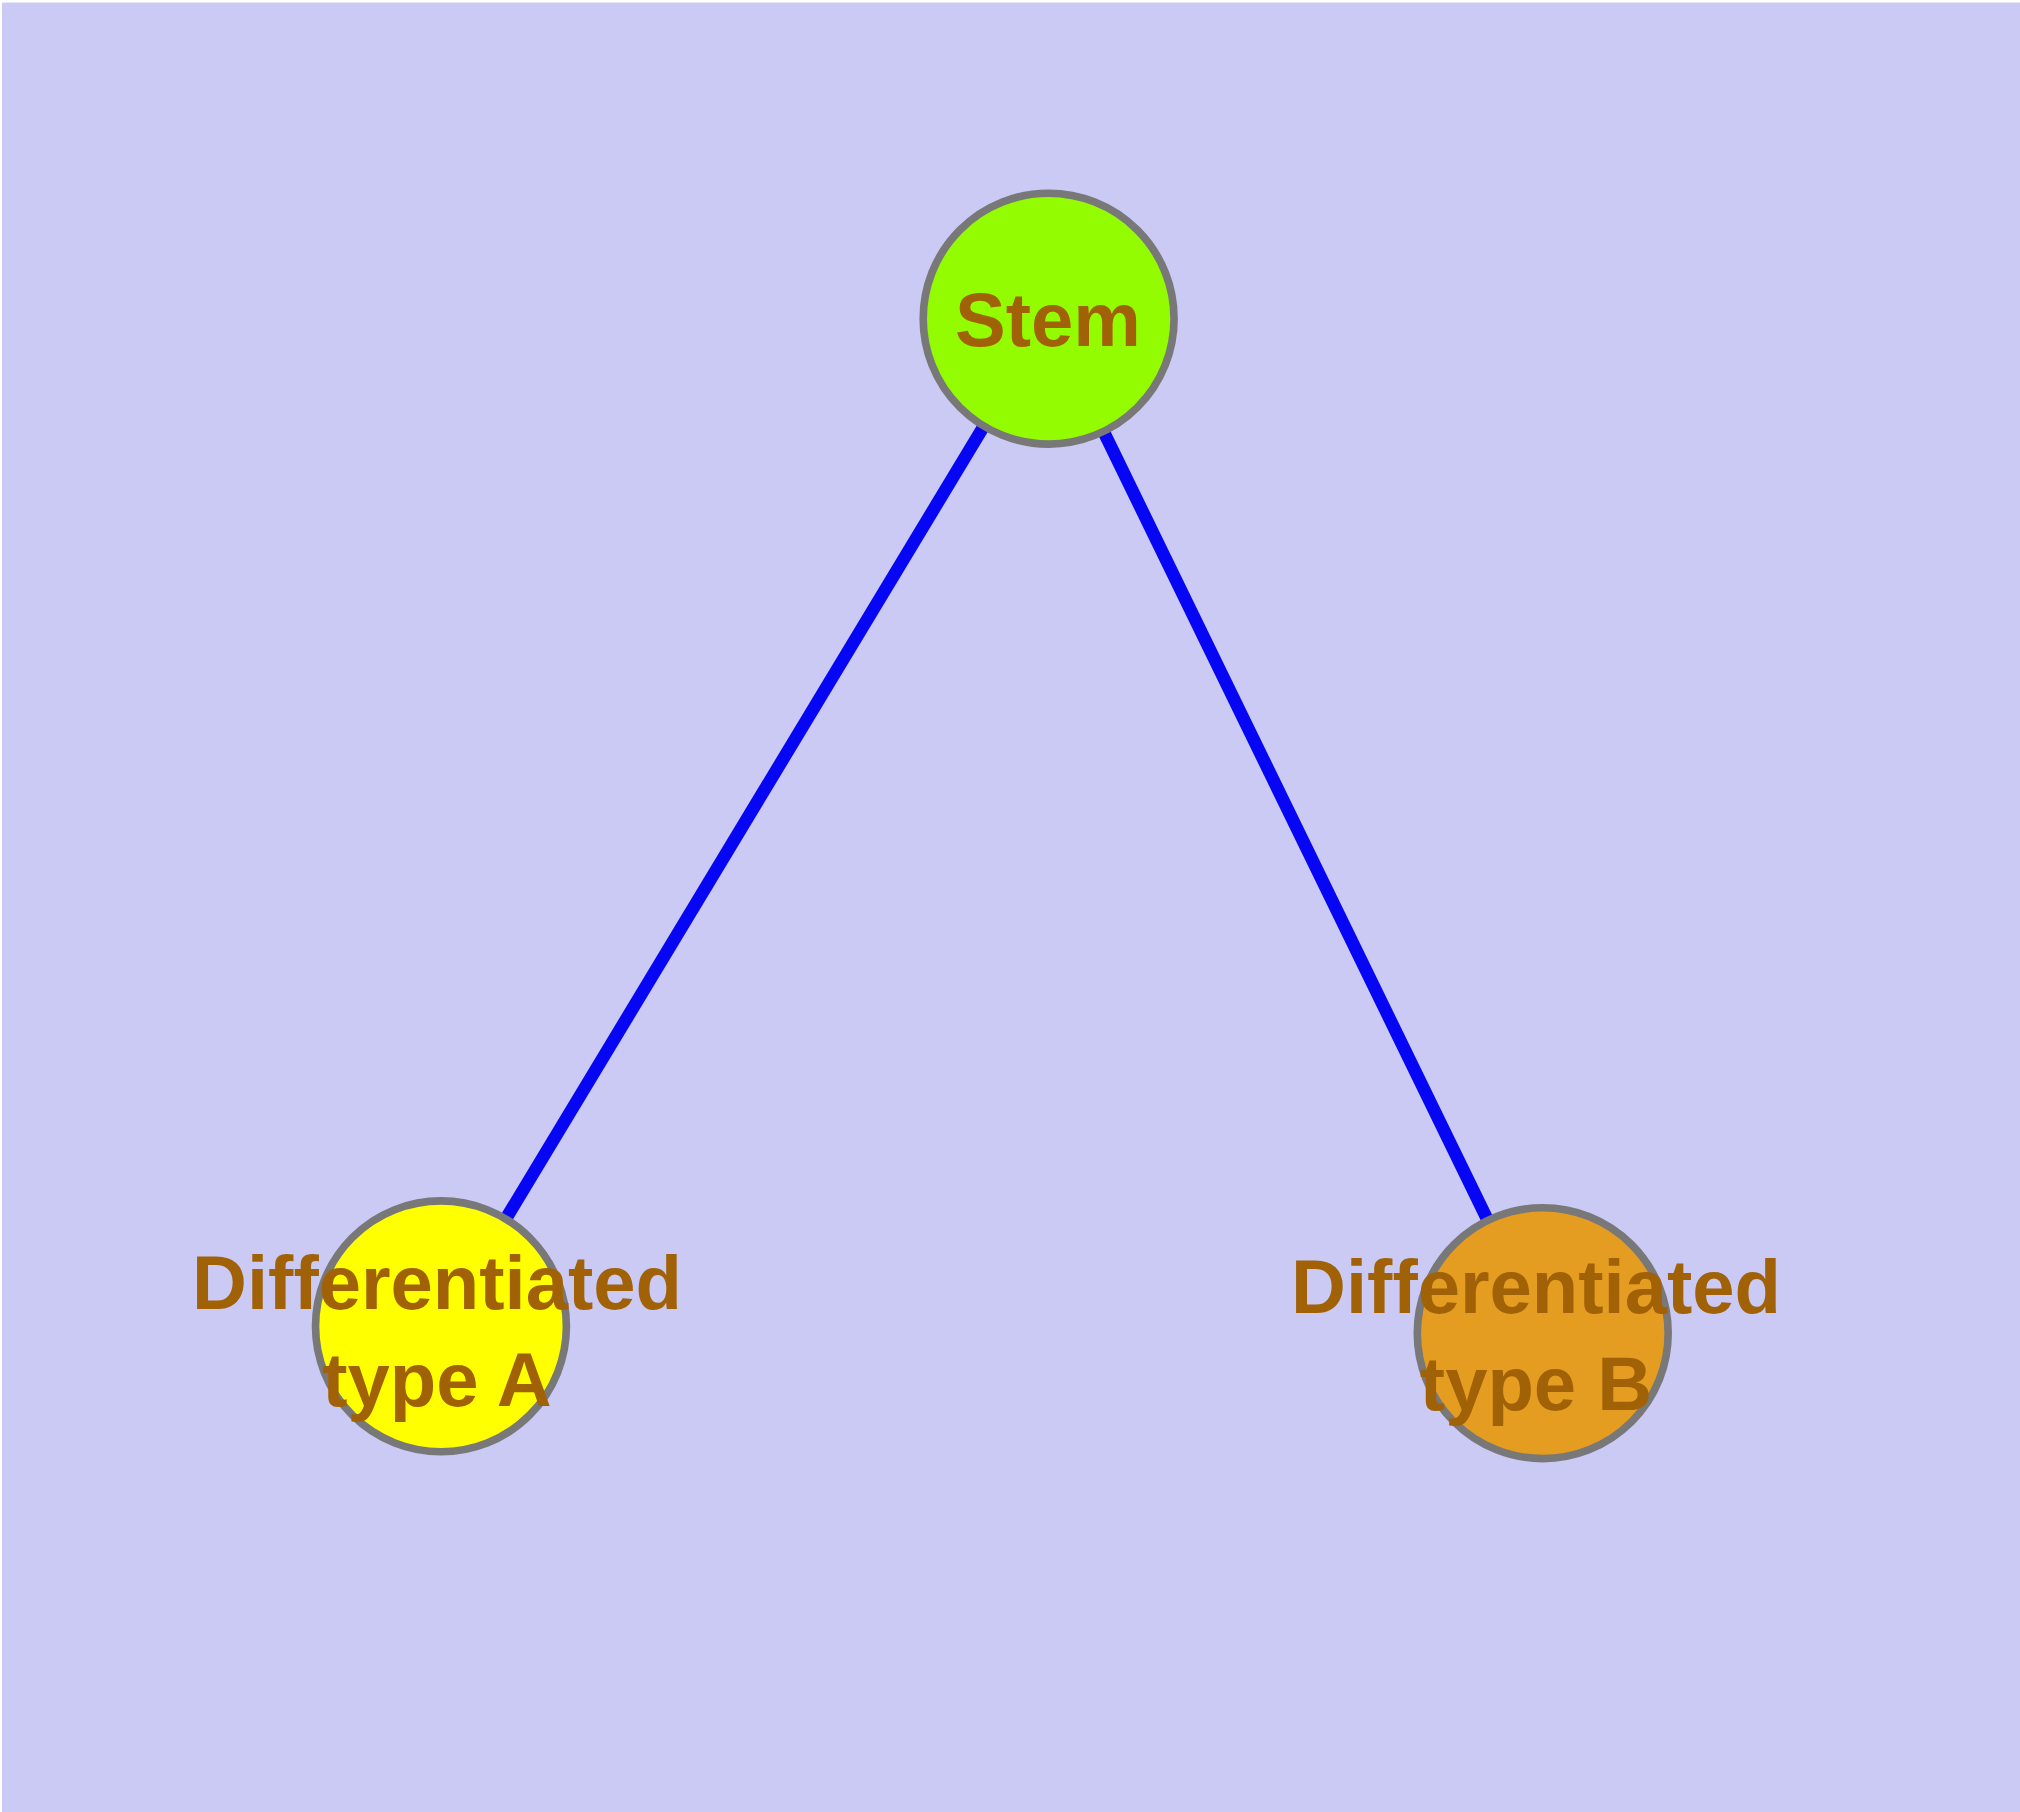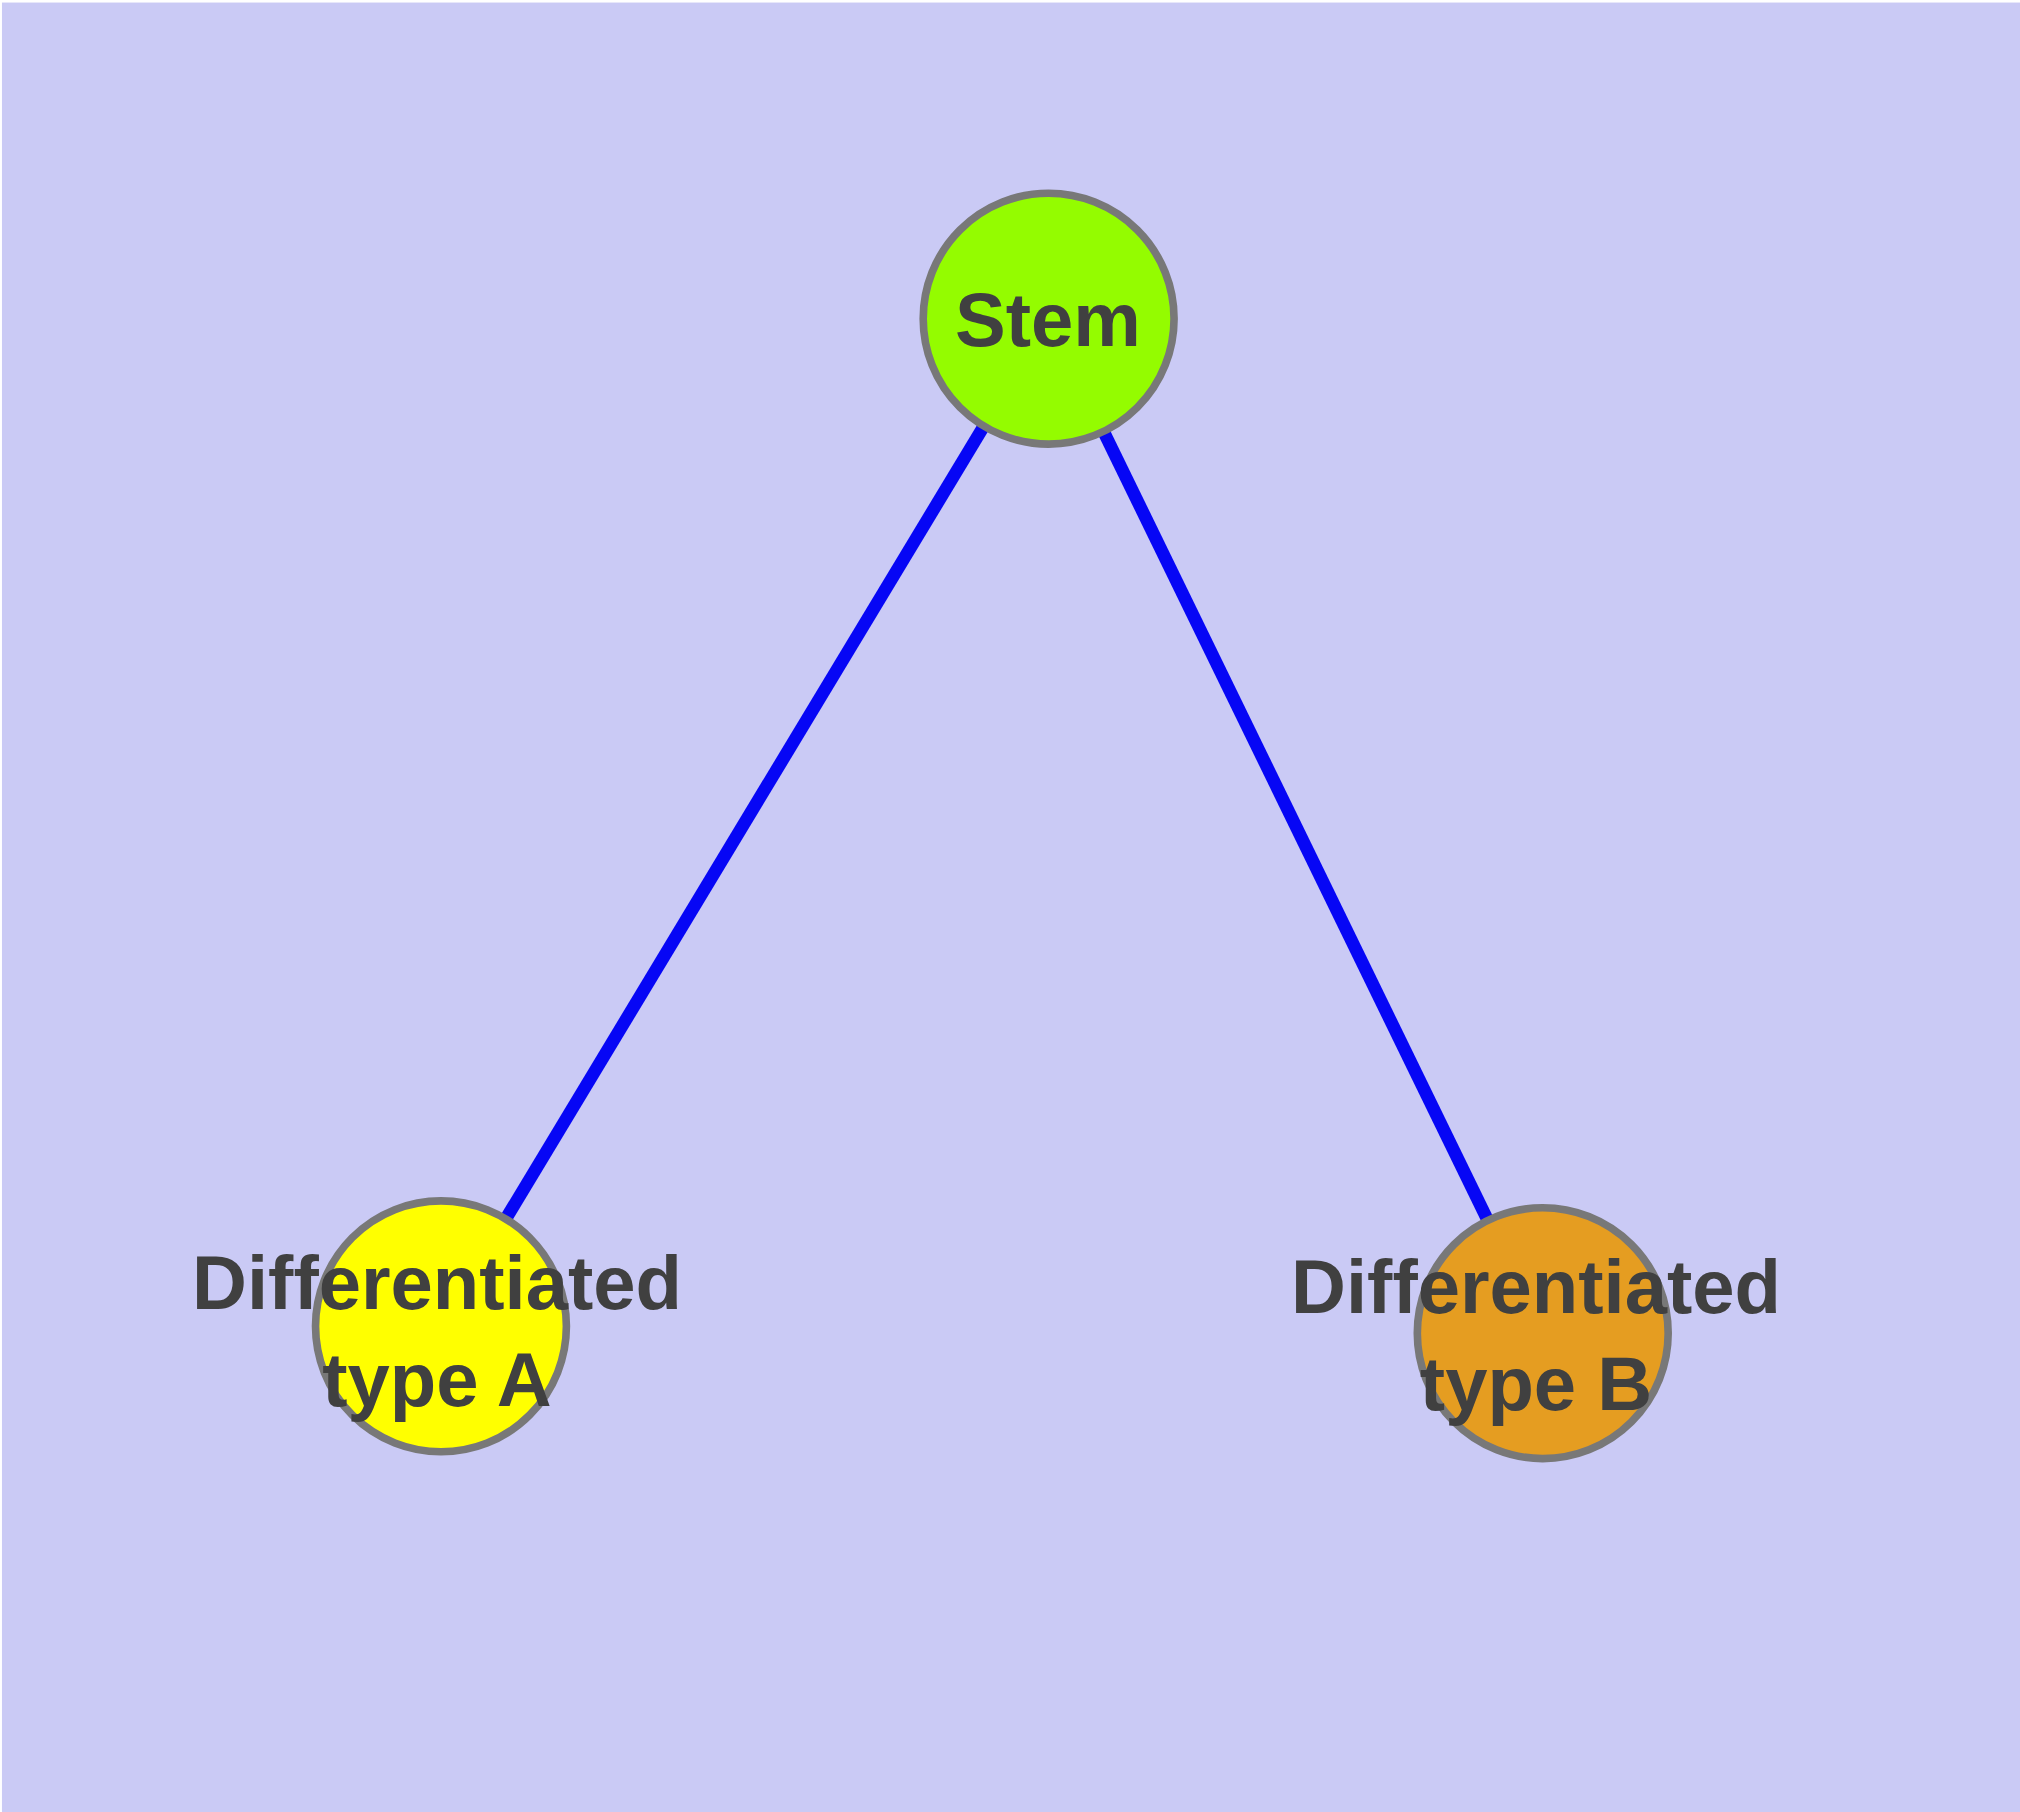--- a/index.html
+++ b/index.html
@@ -23,21 +23,21 @@
   .edge {
     stroke-width: 15px;
     stroke-linecap: butt;
   }
   .node {
     stroke-width: 9px;
   }
   .node-label {
     position: absolute;
     transform: translate(-50%, -50%);
-    color: #404040;
+    color: #a16207;
     font-weight: bold;
     font-size: 76px;
     line-height: 97px;
     text-align: center;
     white-space: pre-line;
     letter-spacing: 0;
   }
 </style>
 </head>
 <body>

